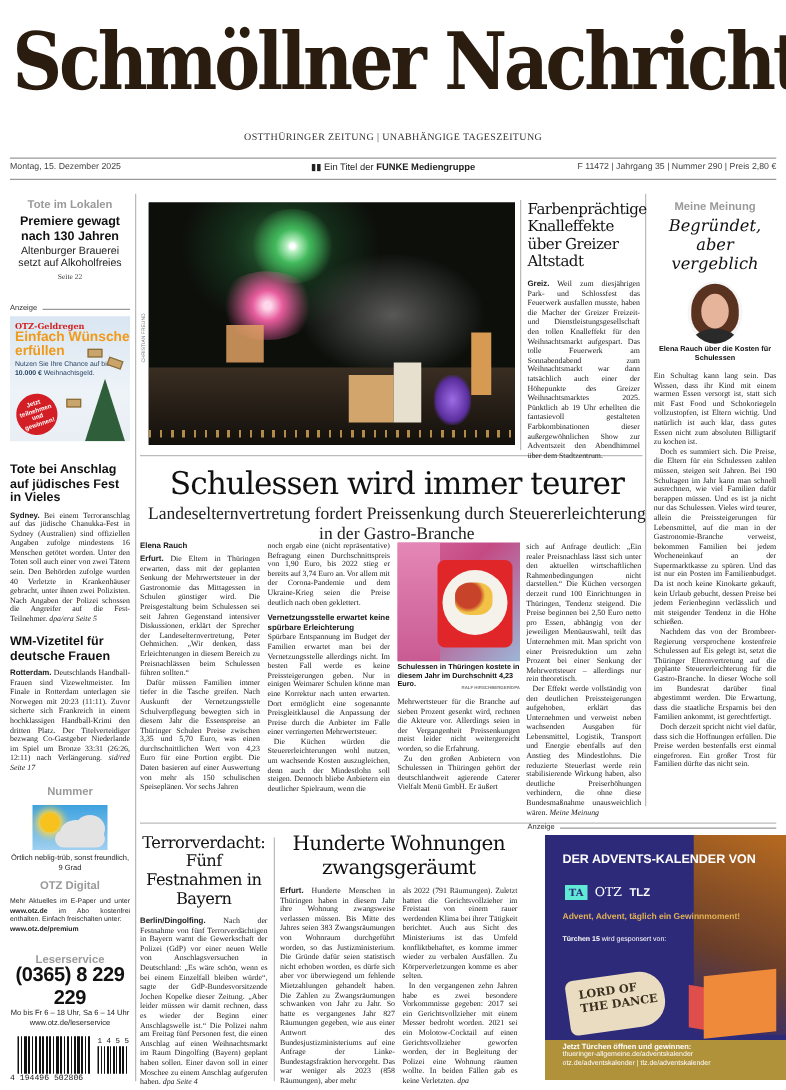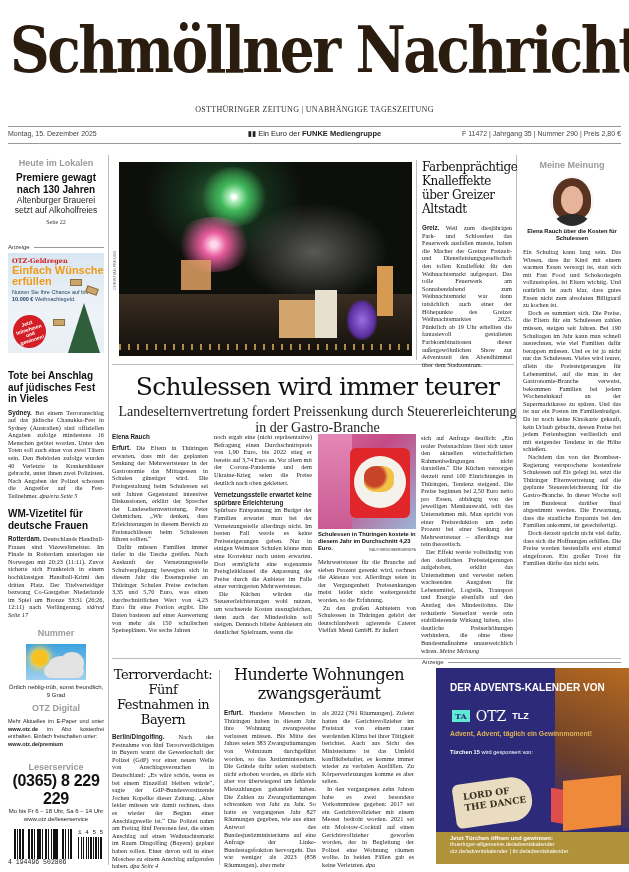--- a/index.html
+++ b/index.html
@@ -111,21 +111,21 @@
 
   .serif-head2 { font-family: "DejaVu Serif", serif; font-size: 13px; line-height: 15px; text-align: center; color: #111; letter-spacing: -0.4px; }
   .serif-head3 { font-family: "DejaVu Serif", serif; font-size: 16px; line-height: 19px; text-align: center; color: #111; letter-spacing: -0.5px; }
 
   
   .advent { position: absolute; left: 436px; top: 668px; width: 199px; height: 196px; overflow: hidden; background: #2d2a7a; }
   .advent .glow { position: absolute; right: 0; top: 0; width: 80px; height: 160px; background: linear-gradient(200deg, #b86b1f, #6a3e2a 60%, rgba(45,42,122,0) 100%); }
   .advent .t1 { position: absolute; left: 14px; top: 14px; font-family: "Liberation Sans", sans-serif; font-weight: bold; font-size: 10px; line-height: 12px; color: #fff; }
   .advent .brands { position: absolute; left: 16px; top: 40px; display: flex; gap: 6px; align-items: center; }
   .advent .ta { background: #5eead4; color: #2d2a7a; font-family: "DejaVu Serif", serif; font-weight: bold; font-size: 8px; padding: 1px 3px; }
-  .advent .otz { color: #fff; font-family: "DejaVu Serif", serif; font-size: 14px; }
+  .advent .otz { color: #fff; font-family: "DejaVu Serif", serif; font-size: 10px; }
   .advent .tlz { color: #fff; font-family: "Liberation Sans", sans-serif; font-weight: bold; font-size: 9px; }
   .advent .t2 { position: absolute; left: 14px; top: 62px; font-family: "Liberation Sans", sans-serif; font-weight: bold; font-size: 6.8px; line-height: 8.5px; color: #e0b155; }
   .advent .t3 { position: absolute; left: 14px; top: 81px; font-family: "Liberation Sans", sans-serif; font-size: 5.6px; color: #fff; }
   .advent .t3 b { font-weight: bold; }
   .advent .tag { position: absolute; left: 18px; top: 112px; width: 78px; height: 44px; background: #e9dcc0; border-radius: 6px 20px 20px 6px; transform: rotate(-8deg); }
   .advent .tag span { position: absolute; left: 10px; top: 8px; font-family: "DejaVu Serif", serif; font-weight: bold; font-size: 9px; line-height: 11px; color: #3a2e1f; }
   .advent .gift { position: absolute; right: 14px; top: 110px; width: 58px; height: 50px; background: #f08a3b; transform: skewY(-6deg); }
   .advent .gift2 { position: absolute; right: 58px; top: 122px; width: 26px; height: 34px; background: #e04e4c; transform: skewY(10deg); }
   .advent .footer { position: absolute; left: 0; top: 164px; width: 100%; height: 32px; background: #b0923b; padding: 3px 14px; }
   .advent .footer .f1 { font-family: "Liberation Sans", sans-serif; font-weight: bold; font-size: 6px; color: #fff; }
@@ -133,35 +133,35 @@
 </style>
 </head>
 <body>
 
 <div class="masthead">Schmöllner Nachrichten</div>
 <div class="subtitle">OSTTHÜRINGER ZEITUNG | UNABHÄNGIGE TAGESZEITUNG</div>
 <div class="rule" style="top:126px;"></div>
 <div class="infobar">
   <span class="date">Montag, 15. Dezember 2025</span>
   <span class="funke">
-    <span>▮▮ </span><span>Ein Euro der</span> <b>FUNKE Mediengruppe</b>
+    <span>▮▮ </span><span>Ein Titel der</span> <b>FUNKE Mediengruppe</b>
   </span>
   <span class="meta">F 11472 | Jahrgang 35 | Nummer 290 | Preis 2,80 €</span>
 </div>
 <div class="rule" style="top:143px;"></div>
 
 <div class="vline" style="left:108px; top:155px; height:710px;"></div>
 <div class="vline" style="left:516px; top:155px; height:490px;"></div>
 <div class="vline" style="left:416px; top:160px; height:200px;"></div>
 <div class="vline" style="left:219px; top:670px; height:195px;"></div>
 <div class="hline" style="left:112px; top:364px; width:402px;"></div>
 <div class="hline" style="left:112px; top:658px; width:509px;"></div>
 
 <div class="lc" style="top:158px;">
-  <div class="section-head">Heute im Lokalen</div>
+  <div class="section-head">Tote im Lokalen</div>
   <div class="lokal-title" style="margin-top:4px;">Premiere gewagt nach 130 Jahren</div>
   <div class="lokal-sub">Altenburger Brauerei setzt auf Alkoholfreies</div>
   <div class="lokal-page">Seite 22</div>
 </div>
 
 <div class="lc" style="top:244px;">
   <div class="anzeige-label">
       <span>Anzeige</span>
       <span class="line"></span>
     </div>
@@ -234,20 +234,21 @@
 </div>
 <div class="photo-credit-v">CHRISTIAN FREUND</div>
 
 <div class="greiz">
   <div class="serif-head">Farbenprächtige Knalleffekte über Greizer Altstadt</div>
   <div class="body-text" style="margin-top:8px;"><b>Greiz.</b> <span>Weil zum diesjährigen Park- und Schlossfest das Feuerwerk ausfallen musste, haben die Macher der Greizer Freizeit- und Dienstleistungsgesellschaft den tollen Knalleffekt für den Weihnachtsmarkt aufgespart. Das tolle Feuerwerk am Sonnabendabend zum Weihnachtsmarkt war dann tatsächlich auch einer der Höhepunkte des Greizer Weihnachtsmarktes 2025. Pünktlich ab 19 Uhr erhellten die fantasievoll gestalteten Farbkombinationen dieser außergewöhnlichen Show zur Adventszeit den Abendhimmel über dem Stadtzentrum.</span></div>
 </div>
 
 <div class="meinung">
   <div class="section-head">Meine Meinung</div>
+  <div class="meinung-title" style="margin-top:4px;">Begründet, aber vergeblich</div>
   <div class="portrait">
     <div class="hair"></div>
       <div class="face"></div>
       <div class="body"></div>
   </div>
   <div class="caption-bold">Elena Rauch über die Kosten für Schulessen</div>
   <div class="body-text" style="margin-top:6px;">Ein Schultag kann lang sein. Das Wissen, dass ihr Kind mit einem warmen Essen versorgt ist, statt sich mit Fast Food und Schokoriegeln vollzustopfen, ist Eltern wichtig. Und natürlich ist auch klar, dass gutes Essen nicht zum absoluten Billigtarif zu kochen ist.</div>
   <div class="body-text indent">Doch es summiert sich. Die Preise, die Eltern für ein Schulessen zahlen müssen, steigen seit Jahren. Bei 190 Schultagen im Jahr kann man schnell ausrechnen, wie viel Familien dafür berappen müssen. Und es ist ja nicht nur das Schulessen. Vieles wird teurer, allein die Preissteigerungen für Lebensmittel, auf die man in der Gastronomie-Branche verweist, bekommen Familien bei jedem Wocheneinkauf an der Supermarktkasse zu spüren. Und das ist nur ein Posten im Familienbudget. Da ist noch keine Kinokarte gekauft, kein Urlaub gebucht, dessen Preise bei jedem Ferienbeginn verlässlich und mit steigender Tendenz in die Höhe schießen.</div>
   <div class="body-text indent">Nachdem das von der Brombeer-Regierung versprochene kostenfreie Schulessen auf Eis gelegt ist, setzt die Thüringer Elternvertretung auf die geplante Steuererleichterung für die Gastro-Branche. In dieser Woche soll im Bundesrat darüber final abgestimmt werden. Die Erwartung, dass die staatliche Ersparnis bei den Familien ankommt, ist gerechtfertigt.</div>
   <div class="body-text indent">Doch derzeit spricht nicht viel dafür, dass sich die Hoffnungen erfüllen. Die Preise werden bestenfalls erst einmal eingefroren. Ein großer Trost für Familien dürfte das nicht sein.</div>

